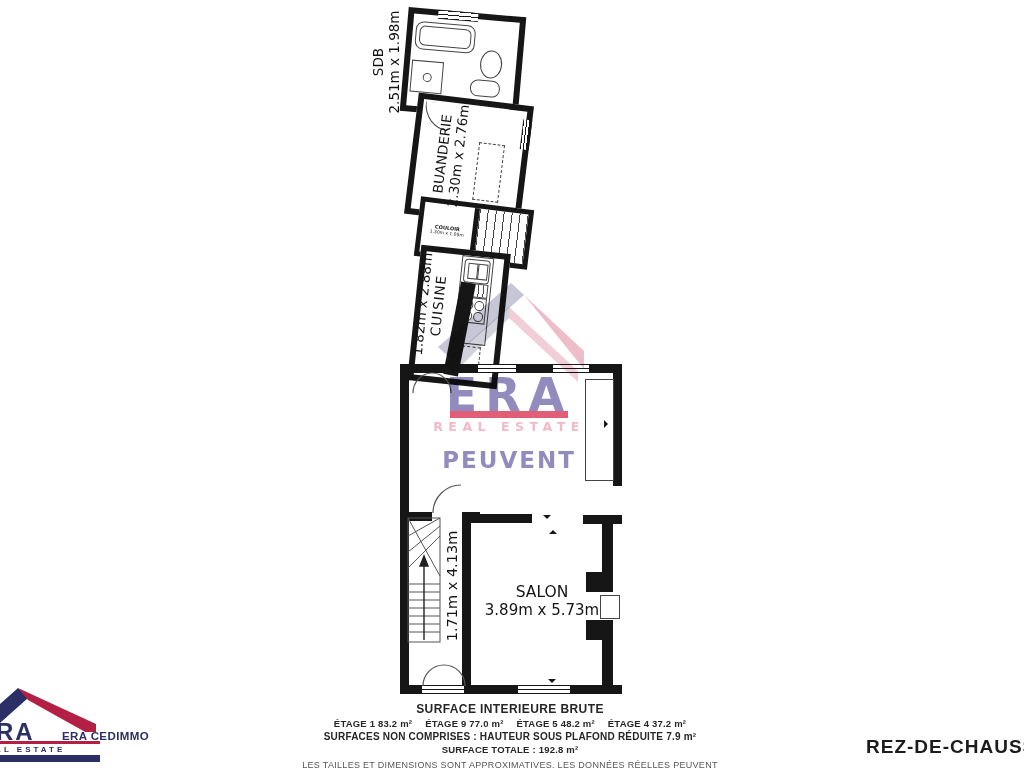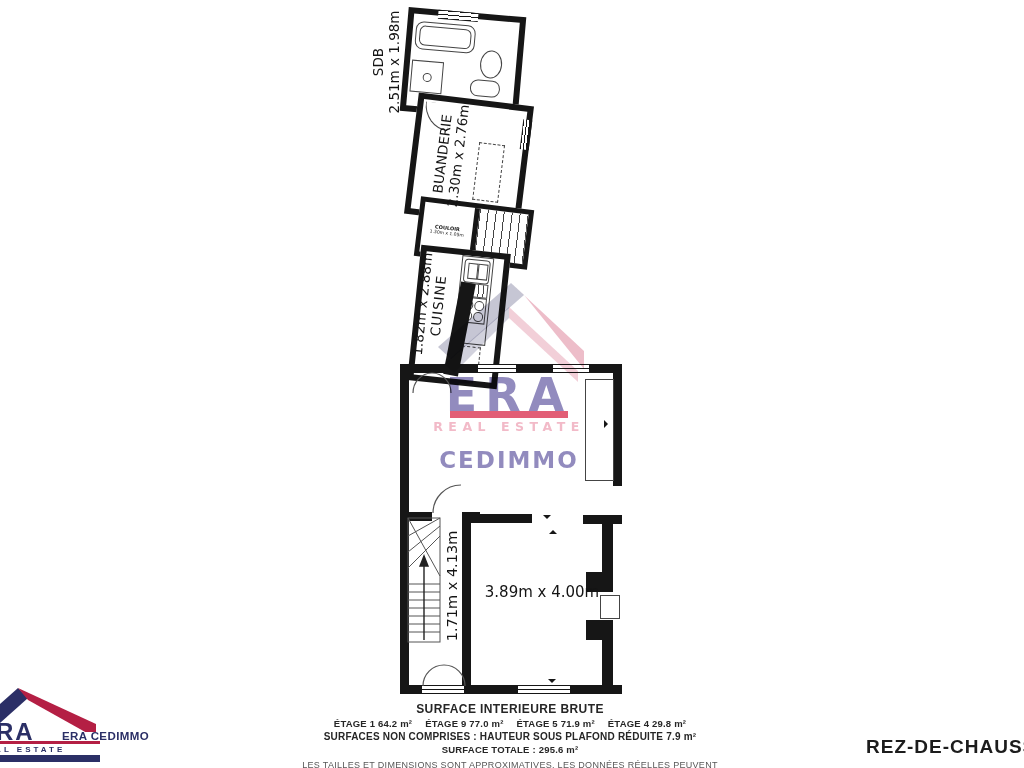--- a/index.html
+++ b/index.html
@@ -139,41 +139,42 @@
 
 <svg class="wm" style="left:420px;top:270px;" width="200" height="130" viewBox="420 270 200 130">
   <polygon points="511,283 438,347 451,359 524,295" fill="var(--roof_navy)" opacity="0.28"></polygon>
   <polygon points="511,283 584,351 584,369 524,295" fill="var(--roof_red)" opacity="0.30"></polygon>
   <polygon points="509,307 444,364 454,373 509,318" fill="var(--roof_navy)" opacity="0.22"></polygon>
   <polygon points="509,307 578,371 578,382 509,318" fill="var(--roof_red)" opacity="0.22"></polygon>
 </svg>
 <div class="wm" style="left:409px;top:368px;width:200px;text-align:center;font-size:46px;font-weight:800;letter-spacing:8px;color:var(--wm_purple);opacity:.95;">ERA</div>
 <div class="wm" style="left:450px;top:411px;width:118px;height:7px;background:var(--wm_red);opacity:.92;"></div>
 <div class="wm" style="left:409px;top:419px;width:200px;text-align:center;font-size:12.5px;font-weight:700;letter-spacing:5.5px;color:var(--wm_pink);">REAL ESTATE</div>
-<div class="wm" style="left:409px;top:447px;width:200px;text-align:center;font-size:23px;font-weight:800;letter-spacing:2px;color:var(--wm_purple);opacity:.95;">CEDIMMO</div>
+<div class="wm" style="left:409px;top:447px;width:200px;text-align:center;font-size:23px;font-weight:800;letter-spacing:2px;color:var(--wm_purple);opacity:.95;">PEUVENT</div>
 
 <div class="label" style="left:415px;top:426px;width:185px;font-size:15px;">
 </div>
 <div class="label" style="left:452px;top:584px;width:180px;font-size:15px;">
-  <div>3.89m x 4.00m</div>
+  <div style="font-size:15.5px;">SALON</div>
+  <div>3.89m x 5.73m</div>
 </div>
 <div class="label rot" style="left:389px;top:576px;width:130px;height:20px;font-size:14.5px;">
   <div>1.71m x 4.13m</div>
 </div>
 
 <div class="abs" style="left:292px;top:702px;width:436px;">
   <div class="footer-line" style="font-size:12px;letter-spacing:.4px;">SURFACE INTERIEURE BRUTE</div>
   <div class="footer-line" style="display:flex;justify-content:center;gap:13px;font-size:9.5px;margin-top:2px;letter-spacing:.2px;">
-    <span><span>ÉTAGE 1</span>&nbsp;<span>64.2 m²</span></span>
+    <span><span>ÉTAGE 1</span>&nbsp;<span>83.2 m²</span></span>
     <span><span>ÉTAGE 9</span>&nbsp;<span>77.0 m²</span></span>
-    <span><span>ÉTAGE 5</span>&nbsp;<span>71.9 m²</span></span>
-    <span><span>ÉTAGE 4</span>&nbsp;<span>29.8 m²</span></span>
+    <span><span>ÉTAGE 5</span>&nbsp;<span>48.2 m²</span></span>
+    <span><span>ÉTAGE 4</span>&nbsp;<span>37.2 m²</span></span>
   </div>
   <div class="footer-line" style="font-size:10px;margin-top:2px;letter-spacing:.2px;">SURFACES NON COMPRISES :  HAUTEUR SOUS PLAFOND RÉDUITE 7.9 m²</div>
-  <div class="footer-line" style="font-size:9.5px;margin-top:2px;letter-spacing:.2px;">SURFACE TOTALE :  295.6 m²</div>
+  <div class="footer-line" style="font-size:9.5px;margin-top:2px;letter-spacing:.2px;">SURFACE TOTALE :  192.8 m²</div>
   <div class="footer-line" style="font-size:9px;margin-top:5px;font-weight:400;color:var(--footer_gray);letter-spacing:.3px;">LES TAILLES ET DIMENSIONS SONT APPROXIMATIVES, LES DONNÉES RÉELLES PEUVENT VARIER</div>
 </div>
 
 <div class="abs" style="left:866px;top:736px;font-family:'Liberation Sans',sans-serif;font-size:19px;font-weight:700;letter-spacing:1px;color:#1c1c1c;white-space:nowrap;">REZ-DE-CHAUSSÉE</div>
 
 <div class="abs" style="left:-24px;top:682px;width:130px;height:86px;">
   <svg class="abs" style="left:0;top:0;" width="130" height="50" viewBox="0 0 130 50">
     <polygon points="42,6 6,38 16,48 52,16" fill="var(--logo_navy)"></polygon>
     <polygon points="42,6 120,42 120,56 52,18" fill="var(--logo_red)"></polygon>
   </svg>

